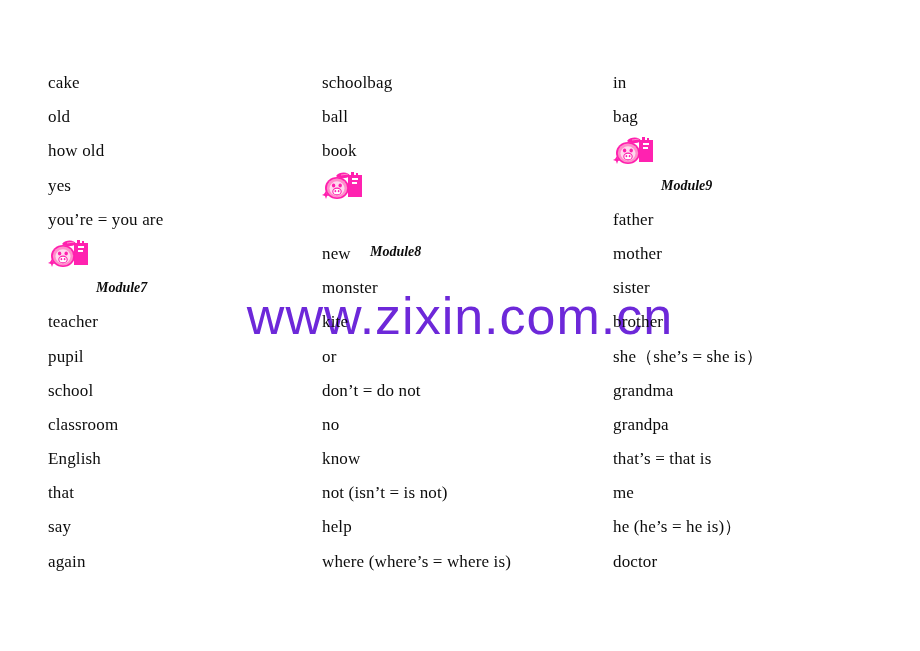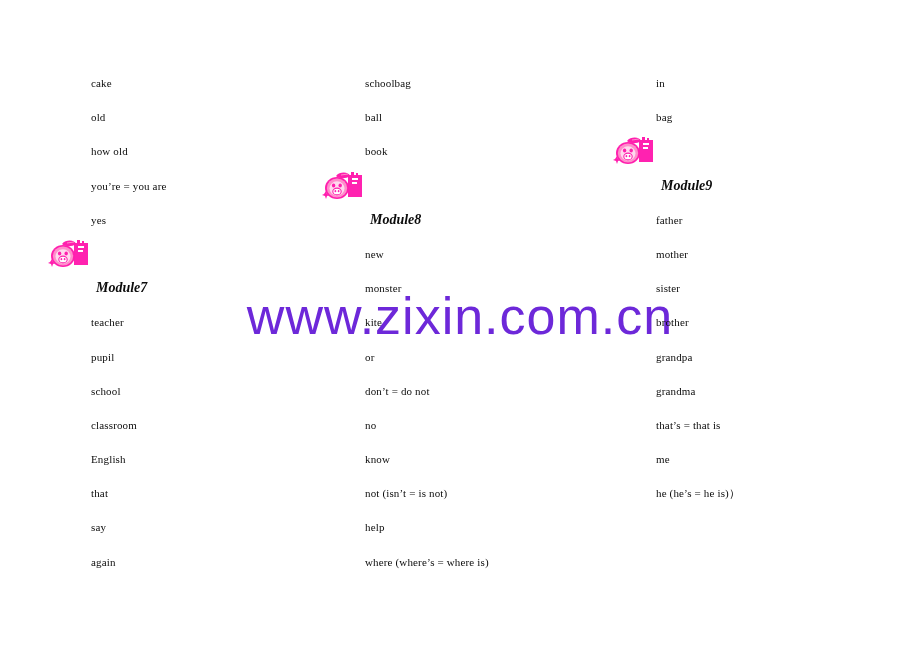--- a/index.html
+++ b/index.html
@@ -56,24 +56,23 @@
     top: 66px;
     width: 280px;
   }
   .col-1 { left: 48px; }
   .col-2 { left: 322px; }
   .col-3 { left: 613px; }
 
   .entry {
     height: 34.2px;
     line-height: 34.2px;
-    font-size: 11px;
+    font-size: 17px;
     white-space: nowrap;
     letter-spacing: 0.15px;
-    margin-left: 43px;
   }
 
   
   .module-block {
     height: 68.4px;
     position: relative;
   }
   .module-icon {
     position: relative;
     height: 34.2px;
@@ -87,36 +86,36 @@
   .module-title {
     height: 34.2px;
     line-height: 34.2px;
     font-size: 14px;
     font-weight: bold;
     padding-left: 48px;
     white-space: nowrap;
     font-style: italic;
   }
   .col-3 .module-title { padding-left: 48px; }
-  .col-2 .module-title { padding-left: 48px; }
+  .col-2 .module-title { padding-left: 48px; margin-top: 32px; }
 </style>
 </head>
 <body>
 
 <div class="page">
 
   <div class="watermark">www.zixin.com.cn</div>
 
   <div class="columns">
     <div class="column col-1">
         <div class="entry">cake</div>
         <div class="entry">old</div>
         <div class="entry">how old</div>
+        <div class="entry">yes</div>
         <div class="entry">you’re = you are</div>
-        <div class="entry">yes</div>
         <div class="module-block">
           <div class="module-icon">
             <svg width="40" height="29" viewBox="0 0 40 29">
               <rect x="26" y="3" width="14" height="22" fill="#ff22b0"></rect>
               <rect x="29" y="0" width="3" height="5" fill="#ff1fae"></rect>
               <rect x="34" y="1" width="2" height="4" fill="#ff1fae"></rect>
               <rect x="30" y="6" width="6" height="2" fill="#ffffff"></rect>
               <rect x="30" y="10" width="5" height="2" fill="#ffffff"></rect>
               <path d="M14 4 C18 -1 27 0 28 4 C24 7 17 7 14 4 Z" fill="#ff1fae"></path>
               <path d="M19 3 L26 2" stroke="#ff8ecb" stroke-width="1" fill="none"></path>
@@ -206,21 +205,23 @@
               <ellipse cx="16.6" cy="19.2" rx="0.9" ry="1.1" fill="#ff1fae"></ellipse>
               <path d="M2 22 l2 -3 l1 3 l3 1 l-3 1 l-1 3 l-1 -3 l-3 -1 Z" fill="#ff1fae"></path>
             </svg>
           </div>
           <div class="module-title">Module9</div>
         </div>
         <div class="entry">father</div>
         <div class="entry">mother</div>
         <div class="entry">sister</div>
         <div class="entry">brother</div>
+        <div class="entry">she（she’s = she is）</div>
+        <div class="entry">grandma</div>
         <div class="entry">grandpa</div>
-        <div class="entry">grandma</div>
         <div class="entry">that’s = that is</div>
         <div class="entry">me</div>
         <div class="entry">he (he’s = he is)）</div>
+        <div class="entry">doctor</div>
       </div>
   </div>
 
 </div>
 
 </body></html>

